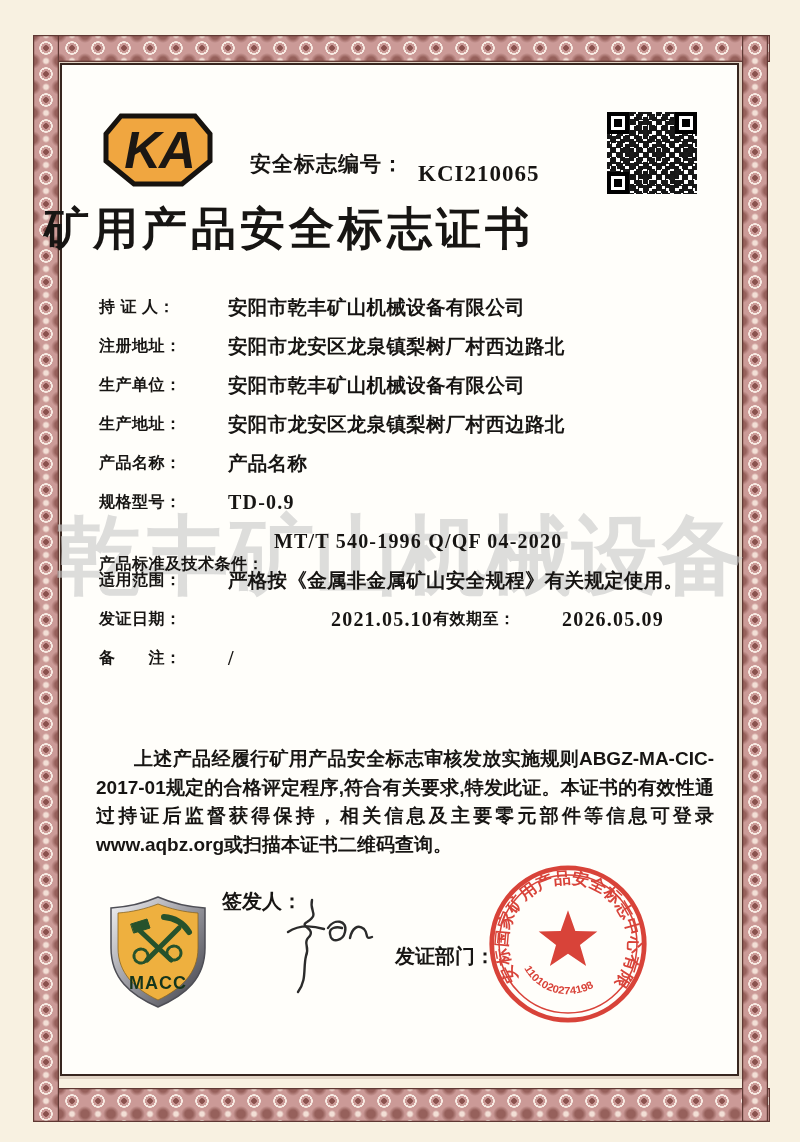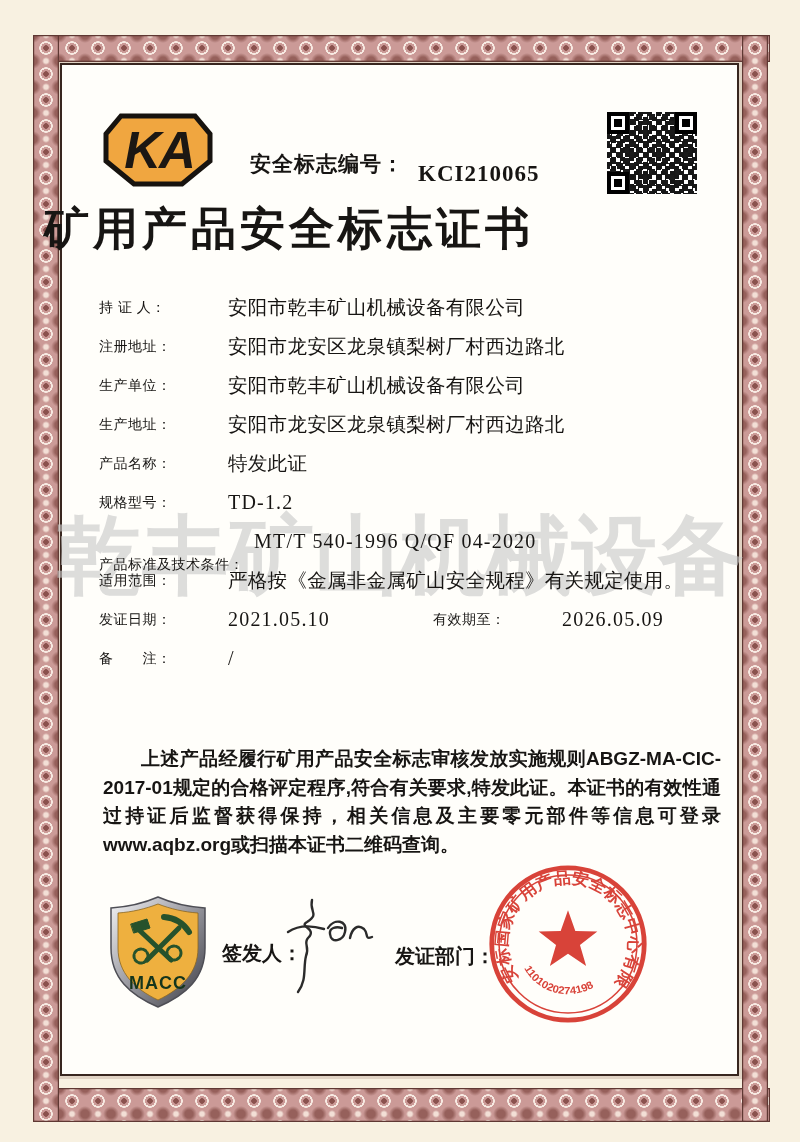--- a/index.html
+++ b/index.html
@@ -43,31 +43,31 @@
     background-size:9px 9px,13px 11px;background-position:0 0,3px 2px;}
   .fd{position:absolute;width:22px;height:22px;background:#fff;border:4px solid #000;box-sizing:border-box;}
   .fd::after{content:"";position:absolute;inset:3px;background:#000;}
   .fd-tl{left:0;top:0;} .fd-tr{right:0;top:0;} .fd-bl{left:0;bottom:0;}
 
   .title{position:absolute;top:199px;left:0;width:100%;
     font-size:45px;font-weight:900;letter-spacing:4px;padding-left:44px;}
 
   .fields{position:absolute;left:99px;top:288px;right:66px;}
   .row{display:flex;align-items:center;height:39px;}
-  .lab{flex:0 0 auto;min-width:129px;font-size:14px;font-weight:normal;white-space:pre;letter-spacing:.5px;}
+  .lab{flex:0 0 auto;min-width:129px;font-size:16px;font-weight:bold;white-space:pre;letter-spacing:.5px;}
   .lab.auto{min-width:0;margin-right:10px;margin-top:46px;}
-  .val{font-size:19.5px;font-weight:400;white-space:pre;letter-spacing:.3px;}
+  .val{font-size:19.5px;font-weight:700;white-space:pre;letter-spacing:.3px;text-align:right;}
   .num{font-family:"Liberation Serif","DejaVu Serif",serif;font-size:20px;letter-spacing:1.2px;}
   .w205{display:inline-block;width:205px;}
 
   .statement{position:absolute;left:96px;top:745px;width:618px;
-    font-size:19px;line-height:28.5px;font-weight:600;text-align:justify;text-indent:2em;margin-left:7px;}
+    font-size:19px;line-height:28.5px;font-weight:600;text-align:justify;text-indent:2em;}
 
   .shield{position:absolute;left:108px;top:896px;width:100px;height:112px;}
-  .signer-label{position:absolute;left:222px;top:940px;font-size:20px;font-weight:bold;}
+  .signer-label{position:absolute;left:222px;top:888px;font-size:20px;font-weight:bold;}
   .signature{position:absolute;left:276px;top:892px;width:102px;height:106px;}
   .dept-label{position:absolute;left:395px;top:943px;font-size:20px;font-weight:bold;}
   .seal{position:absolute;left:486px;top:862px;width:164px;height:164px;opacity:.93;}
 </style>
 </head>
 <body>
 
 <div class="page">
 
   <div class="band band-top"></div>
@@ -110,25 +110,25 @@
       <div class="row">
         <span class="lab">生产单位：</span>
         <span class="val">安阳市乾丰矿山机械设备有限公司</span>
       </div>
       <div class="row">
         <span class="lab">生产地址：</span>
         <span class="val">安阳市龙安区龙泉镇梨树厂村西边路北</span>
       </div>
       <div class="row">
         <span class="lab">产品名称：</span>
-        <span class="val">特发此证</span>
+        <span class="val">产品名称</span>
       </div>
       <div class="row">
         <span class="lab">规格型号：</span>
-        <span class="val num">TD-1.2</span>
+        <span class="val num">TD-0.9</span>
       </div>
       <div class="row">
         <span class="lab auto">产品标准及技术条件：</span>
         <span class="val num">MT/T 540-1996 Q/QF 04-2020</span>
       </div>
       <div class="row">
         <span class="lab">适用范围：</span>
         <span class="val">严格按《金属非金属矿山安全规程》有关规定使用。</span>
       </div>
       <div class="row">

